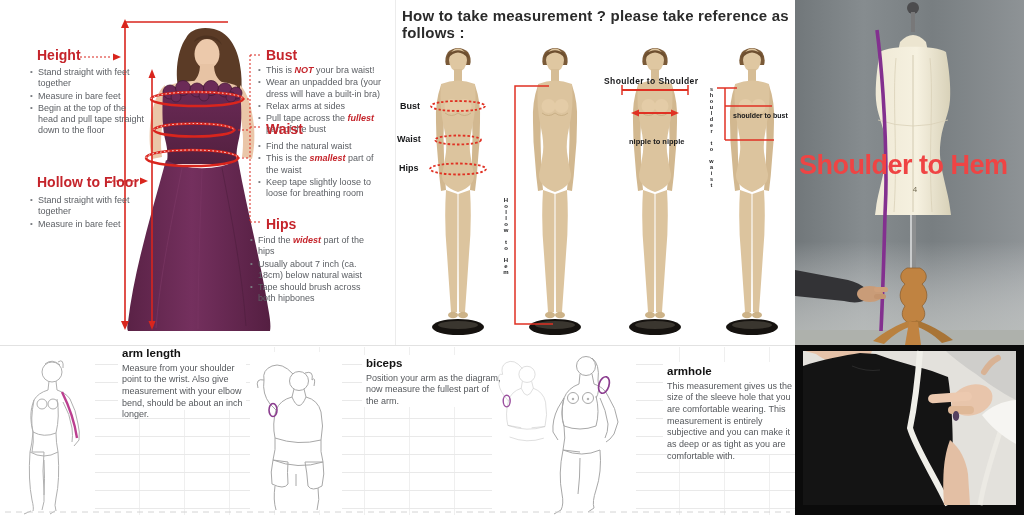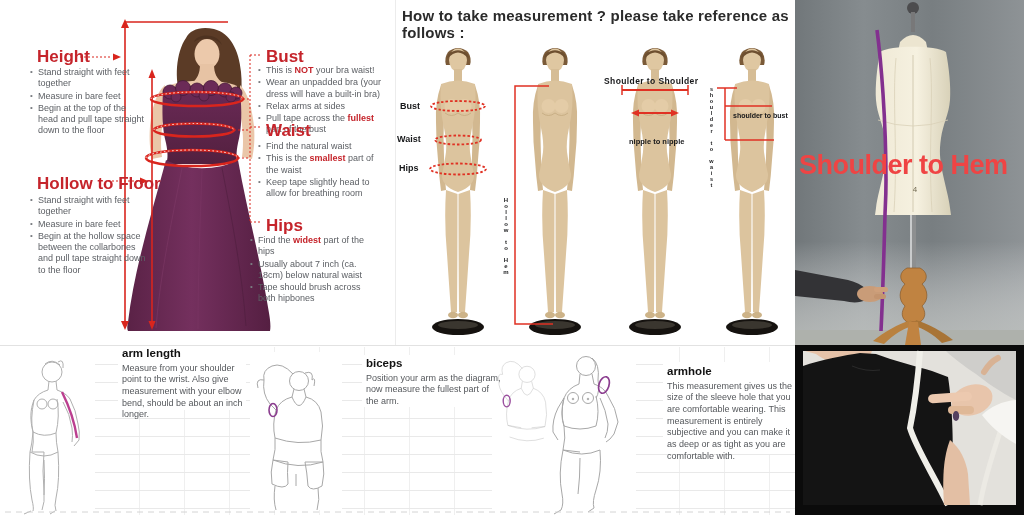--- a/index.html
+++ b/index.html
@@ -1,25 +1,25 @@
 <!DOCTYPE html>
 <html><head>
 <meta charset="utf-8">
 <style>
   html,body{margin:0;padding:0;background:#fff;}
   .canvas{position:relative;width:1024px;height:515px;background:#fff;overflow:hidden;
           font-family:"Liberation Sans",sans-serif;-webkit-font-smoothing:antialiased;}
   .abs{position:absolute;}
   svg{display:block;}
   
-  .red-title{color:#c5242b;font-weight:bold;font-size:17px;line-height:1;text-align:center;}
+  .red-title{color:#c5242b;font-weight:bold;font-size:14px;line-height:1;text-align:center;}
   .bullets{list-style:none;margin:4px 0 0 0;padding:0;font-size:9px;color:#5d6065;line-height:1.25;}
   .bullets li{position:relative;padding-left:8px;margin-bottom:1px;}
   .bullets li::before{content:"\2022";position:absolute;left:0;top:0;font-size:8px;color:#7a7d82;}
-  .em{color:#c5242b;font-weight:bold;}
+  .em{color:#c5242b;font-weight:bold;font-style:italic;}
   
   .mid-header{font-size:15px;font-weight:bold;color:#2b2b2b;letter-spacing:.2px;}
   .m-label{font-weight:bold;color:#17181a;font-size:9px;line-height:1;}
   .m-label-sm{font-weight:bold;color:#17181a;font-size:7.5px;line-height:1;margin-top:16px;}
   .vtext{writing-mode:vertical-rl;text-orientation:upright;font-weight:bold;color:#1a1b1d;
          font-size:6px;letter-spacing:0;line-height:1;}
   
   .blue-caption{font-weight:bold;font-size:27px;color:#ef4444;letter-spacing:-.5px;white-space:nowrap;}
   .form-size{font-size:8px;color:#736b52;text-align:center;line-height:1.1;}
   
@@ -116,40 +116,39 @@
     <li><span>Measure in bare feet</span></li>
     <li><span>Begin at the top of the head and pull tape straight down to the floor</span></li>
   </ul>
 
   <div class="abs" style="left:37px;top:175px">
     <div class="red-title">Hollow to Floor</div>
   </div>
   <ul class="bullets abs" style="left:30px;top:191px;width:118px">
     <li><span>Stand straight with feet together</span></li>
     <li><span>Measure in bare feet</span></li>
-    <li><span>Begin at the hollow space between the collarbones and pull tape straight down to the floor</span></li>
   </ul>
 
   <div class="abs" style="left:266px;top:48px">
     <div class="red-title">Bust</div>
   </div>
   <ul class="bullets abs" style="left:258px;top:61px;width:126px">
     <li><span>This is </span><span class="em">NOT</span><span> your bra waist!</span></li>
     <li><span>Wear an unpadded bra (your dress will have a built-in bra)</span></li>
     <li><span>Relax arms at sides</span></li>
     <li><span>Pull tape across the </span><span class="em">fullest</span><span> part of the bust</span></li>
   </ul>
 
   <div class="abs" style="left:266px;top:122px">
     <div class="red-title">Waist</div>
   </div>
   <ul class="bullets abs" style="left:258px;top:137px;width:126px">
     <li><span>Find the natural waist</span></li>
     <li><span>This is the </span><span class="em">smallest</span><span> part of the waist</span></li>
-    <li><span>Keep tape slightly head to allow for breathing room</span></li>
+    <li><span>Keep tape slightly loose to loose for breathing room</span></li>
   </ul>
 
   <div class="abs" style="left:266px;top:217px">
     <div class="red-title">Hips</div>
   </div>
   <ul class="bullets abs" style="left:250px;top:231px;width:126px">
     <li><span>Find the </span><span class="em">widest</span><span> part of the hips</span></li>
     <li><span>Usually about 7 inch (ca. 18cm) below natural waist</span></li>
     <li><span>Tape should brush across both hipbones</span></li>
   </ul>

